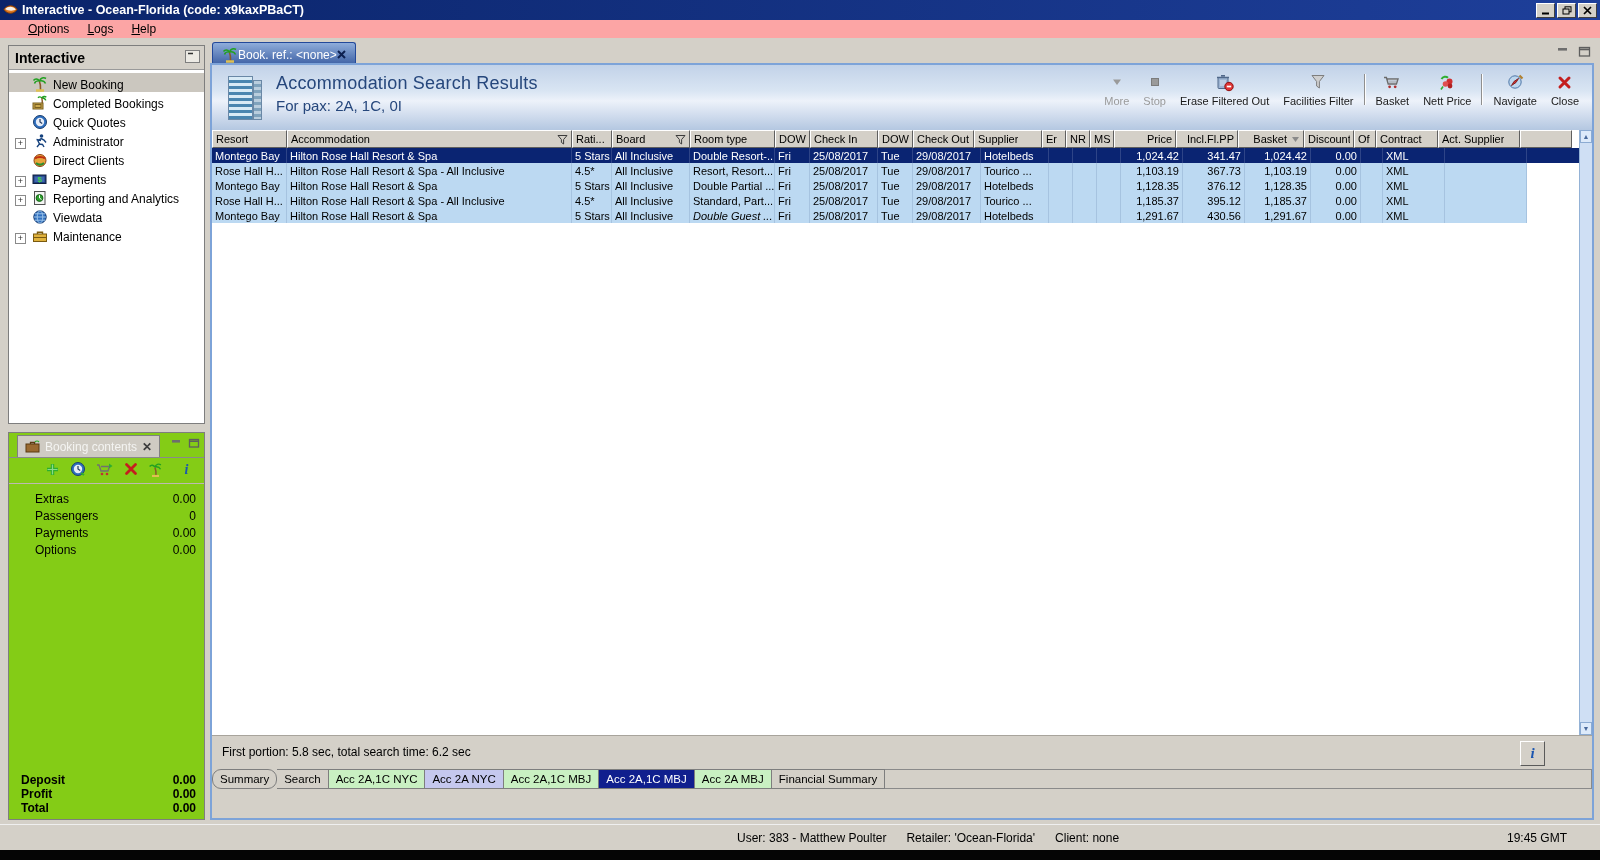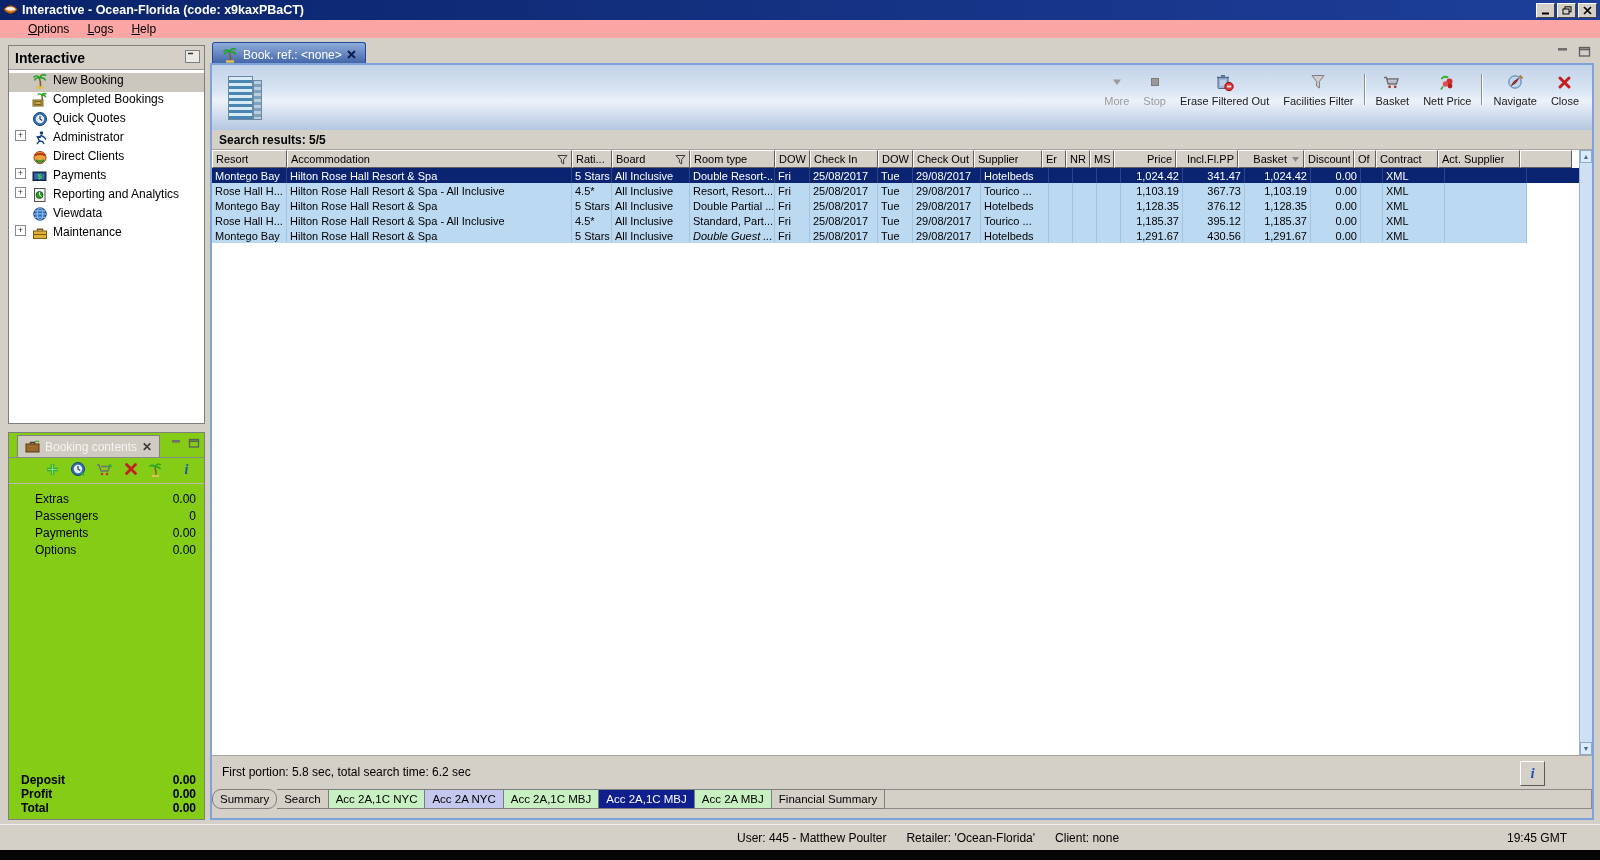--- a/index.html
+++ b/index.html
@@ -22,21 +22,21 @@
   .menu-item::first-letter { text-decoration:underline; }
 
   
   .side-panel { position:absolute; left:8px; top:45px; width:197px; height:379px;
     background:#fff; border:1px solid #7e7e7e; }
   .panel-head { height:24px; background:#d4d0c8; border-bottom:1px solid #9a9a9a;
     display:flex; align-items:center; padding:0 4px 0 6px; }
   .panel-head .ptitle { font-weight:bold; font-size:14px; }
   .panel-head .collapse { margin-left:auto; background:none; border:none; padding:0; cursor:default; }
   .tree { padding-top:3px; }
-  .tree-row { height:19px; display:flex; align-items:flex-start; padding-left:6px; }
+  .tree-row { height:19px; display:flex; align-items:flex-end; padding-left:6px; }
   .tree-row.selected { background:#cbc7bf; }
   .expander { width:11px; height:11px; border:1px solid #8a8a8a; background:#fff; font-size:9px; line-height:9px;
     text-align:center; margin-right:5px; color:#333; flex:none; }
   .expander.hidden { visibility:hidden; }
   .tree-row .icon { width:17px; margin-right:5px; flex:none; }
   .tree-label { font-size:12px; white-space:nowrap; }
 
   
   .bc-panel { position:absolute; left:8px; top:432px; width:197px; height:388px;
     background:#84cc16; border:1px solid #7e7e7e; }
@@ -53,21 +53,21 @@
   .bc-list { padding-top:6px; }
   .bc-row { height:17px; display:flex; align-items:center; font-size:12px; }
   .bc-row .lbl { padding-left:26px; }
   .bc-row .val { margin-left:auto; padding-right:8px; }
   .bc-totals { position:absolute; left:0; right:0; bottom:4px; }
   .bc-trow { height:14px; display:flex; align-items:center; font-size:12px; font-weight:bold; }
   .bc-trow .lbl { padding-left:12px; }
   .bc-trow .val { margin-left:auto; padding-right:8px; }
 
   
-  .main-tab { position:absolute; left:212px; top:42px; height:25px; display:inline-flex; align-items:center; gap:5px;
+  .main-tab { position:absolute; left:212px; top:42px; height:25px; display:inline-flex; align-items:center; 
     padding:0 9px; background:linear-gradient(180deg,#8fadda,#35599f); border:1px solid #23499a; border-bottom:none;
     border-radius:3px 3px 0 0; color:#fff; font-size:12px; white-space:nowrap; }
   .doc-winctl { position:absolute; top:45px; left:1556px; display:flex; gap:9px; }
   .doc-winctl button { background:none; border:none; padding:0; cursor:default; }
 
   
   .main-panel { position:absolute; left:210px; top:63px; width:1384px; height:757px;
     border:2px solid #7da3d8; background:#d4d0c8; display:flex; flex-direction:column; }
   .band { height:65px; flex:none; position:relative;
     background:linear-gradient(180deg,#c2d2e8 0%,#d9e5f3 40%,#edf2fa 55%,#b4c7e1 100%); }
@@ -404,20 +404,24 @@
         <path d="M1.5 3.4h10" stroke="#5e5e5e" stroke-width="1.8"></path>
       </svg></button>
 </div>
 
 <div class="main-panel">
   <div class="band">
     <div class="building">
         <div class="bmain"></div>
         <div class="bside"></div>
       </div>
+    <div class="band-title">
+      <div class="t1">Accommodation Search Results</div>
+      <div class="t2">For pax: 2A, 1C, 0I</div>
+    </div>
     <div class="toolbar" id="toolbar">
         <button class="tbtn disabled">
           <span class="icon">
             <svg width="16" height="16">
               <path d="M4 5.5h8L8 11z" fill="#9a9a9a"></path>
             </svg>
           </span>
           <span>More</span>
         </button>
         <button class="tbtn disabled">
@@ -486,21 +490,20 @@
         <button class="tbtn">
           <span class="icon">
             <svg width="15" height="15">
               <path d="M3 3l9 9M12 3l-9 9" stroke="#c41e1e" stroke-width="3" stroke-linecap="round"></path>
             </svg>
           </span>
           <span>Close</span>
         </button>
       </div>
   </div>
-  <div class="results-row">Search results: 5/5</div>
   <div class="grid-zone">
     <div class="grid-header" id="gridHeader">
         <div class="hcell" style="width: 75px;">
           <span class="flabel">Resort</span>
         </div>
         <div class="hcell" style="width: 285px;">
           <span class="flabel">Accommodation</span>
           <span class="icon hic">
             <svg width="11" height="11">
               <path d="M1 1.5h9L6.6 5.5v4.5L4.4 8.4V5.5z" fill="#d4d0c8" stroke="#3c3c3c"></path>
@@ -709,19 +712,19 @@
       <div class="btab green">Acc 2A,1C MBJ</div>
       <div class="btab selected">Acc 2A,1C MBJ</div>
       <div class="btab green">Acc 2A MBJ</div>
       <div class="btab ">Financial Summary</div>
       <div class="btab-rest"></div>
     </div>
 </div>
 
 <div class="statusbar">
   <div class="grp">
-    <span>User: 445 - Matthew Poulter</span>
+    <span>User: 383 - Matthew Poulter</span>
     <span>Retailer: 'Ocean-Florida'</span>
     <span>Client: none</span>
   </div>
   <span class="time">19:45 GMT</span>
 </div>
 <div class="black-strip"></div>
 
 </body></html>

